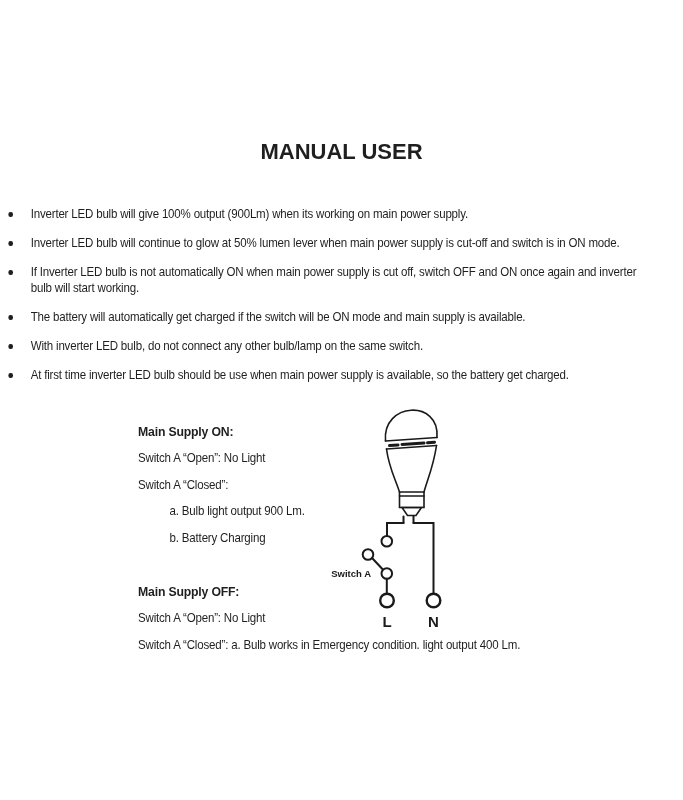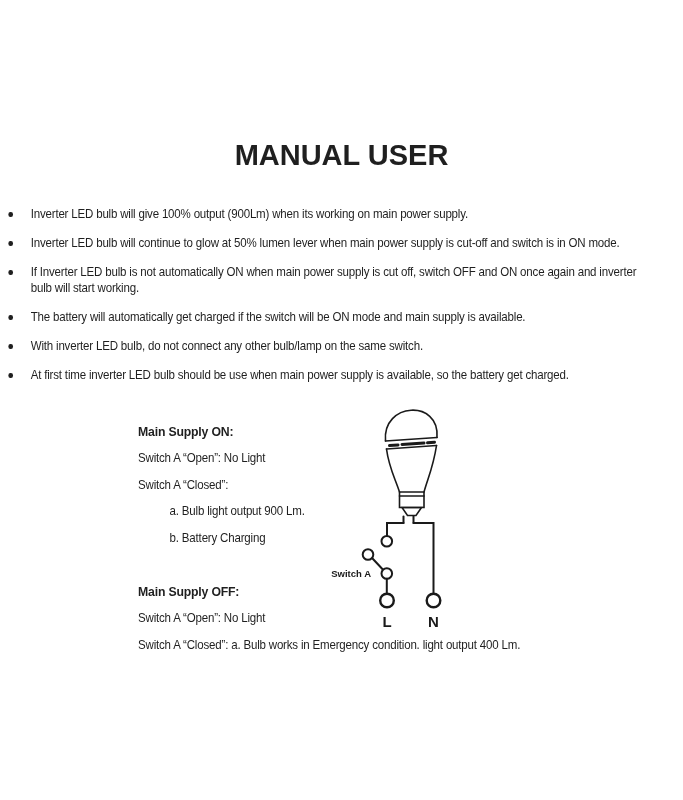--- a/index.html
+++ b/index.html
@@ -10,21 +10,21 @@
     overflow: hidden;
     font-family: "Liberation Sans", sans-serif;
     color: #1f1f1f;
   }
 
   
   .page-title {
     position: absolute;
     top: 141px; left: 0; right: 0;
     text-align: center;
-    font-size: 29px;
+    font-size: 22px;
     font-weight: bold;
     letter-spacing: 0px;
     line-height: 1;
     margin: 0;
   }
 
   
   .instruction-list {
     position: absolute;
     top: 206px; left: 0;

